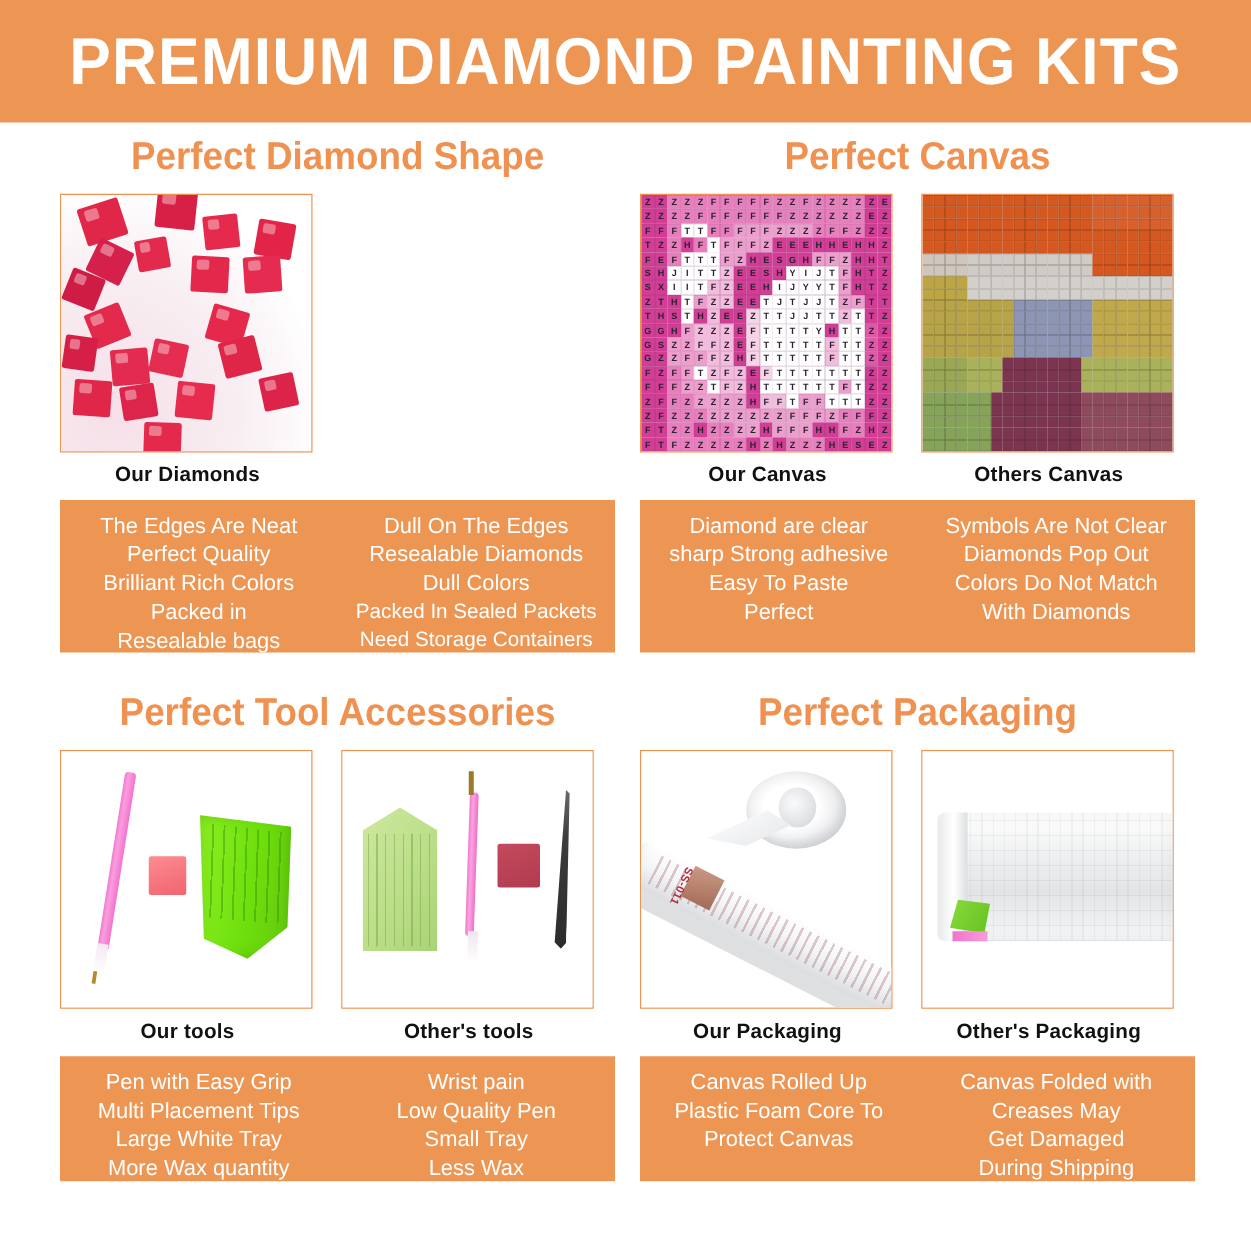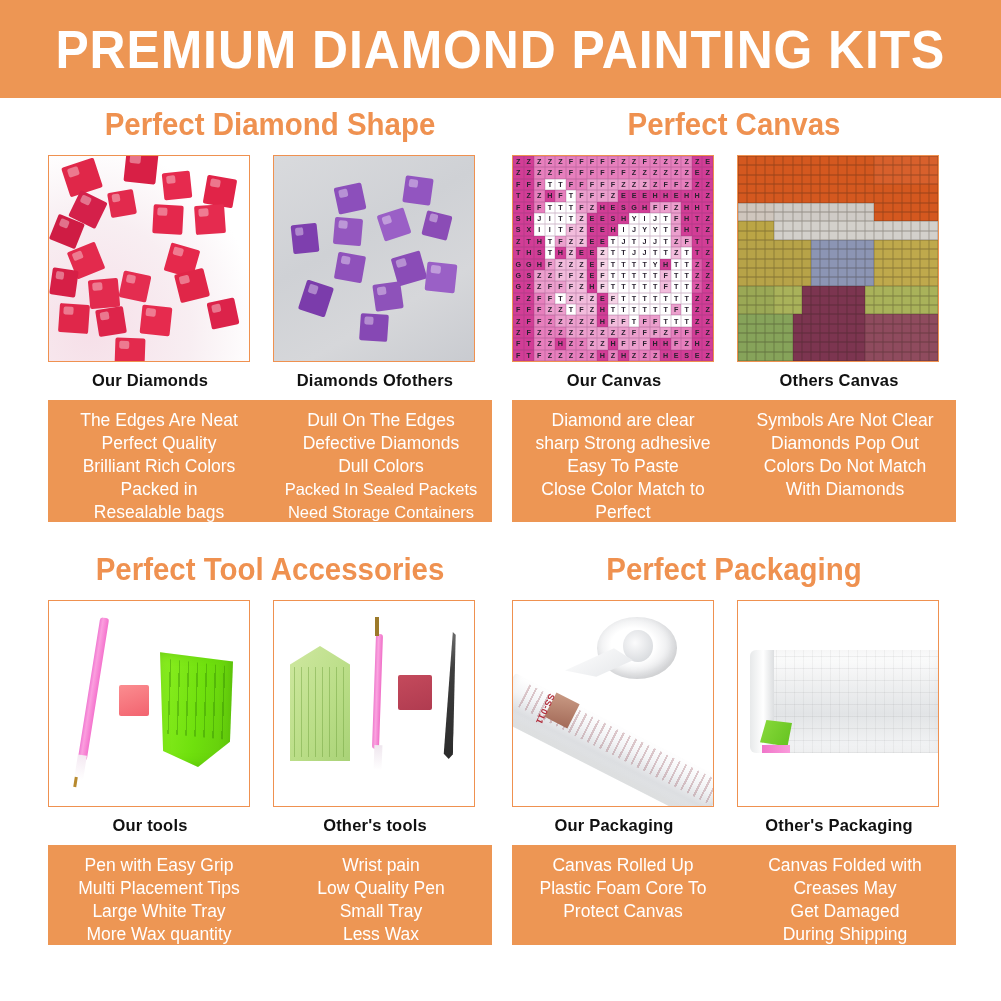--- a/index.html
+++ b/index.html
@@ -112,52 +112,33 @@
             <div class="gem" style="left:5%;top:72%;width:15%;height:14%;background:#e0274a;transform:rotate(4deg);"></div>
             <div class="gem" style="left:24%;top:74%;width:14%;height:13%;background:#dd244a;transform:rotate(-9deg);"></div>
             <div class="gem" style="left:46%;top:73%;width:15%;height:14%;background:#e62b4e;transform:rotate(6deg);"></div>
             <div class="gem" style="left:80%;top:70%;width:14%;height:13%;background:#dc234a;transform:rotate(-12deg);"></div>
             <div class="gem" style="left:33%;top:89%;width:15%;height:14%;background:#e32a4d;transform:rotate(2deg);"></div>
           </div>
         </div>
         <div class="cap">Our Diamonds</div>
       </div>
 
-      <div class="fig">
-        <div class="frame">
-          <div class="ph-gray">
-            <div class="gem" style="left:31%;top:14%;width:14%;height:13%;background:#8c4fbb;transform:rotate(-12deg);"></div>
-            <div class="gem" style="left:65%;top:10%;width:14%;height:13%;background:#9255c0;transform:rotate(8deg);"></div>
-            <div class="gem" style="left:53%;top:27%;width:14%;height:13%;background:#9a5fc6;transform:rotate(-18deg);"></div>
-            <div class="gem" style="left:75%;top:28%;width:13%;height:12%;background:#8b4cb6;transform:rotate(14deg);"></div>
-            <div class="gem" style="left:30%;top:30%;width:14%;height:13%;background:#9457bf;transform:rotate(5deg);"></div>
-            <div class="gem" style="left:9%;top:33%;width:13%;height:14%;background:#7e3fae;transform:rotate(-6deg);"></div>
-            <div class="gem" style="left:31%;top:48%;width:14%;height:13%;background:#8f51bb;transform:rotate(10deg);"></div>
-            <div class="gem" style="left:60%;top:48%;width:15%;height:14%;background:#8a4cb7;transform:rotate(-16deg);"></div>
-            <div class="gem" style="left:76%;top:52%;width:15%;height:14%;background:#9a60c6;transform:rotate(6deg);"></div>
-            <div class="gem" style="left:14%;top:62%;width:14%;height:15%;background:#7b3cab;transform:rotate(18deg);"></div>
-            <div class="gem" style="left:50%;top:62%;width:14%;height:13%;background:#8e52ba;transform:rotate(-8deg);"></div>
-            <div class="gem" style="left:43%;top:77%;width:14%;height:13%;background:#8648b4;transform:rotate(4deg);"></div>
-          </div>
-        </div>
-        <div class="cap">Diamonds Ofothers</div>
-      </div>
     </div>
 
     <div class="bullets" style="height:122px;">
       <div class="bul-col">
         <div>The Edges Are Neat</div>
         <div>Perfect Quality</div>
         <div>Brilliant Rich Colors</div>
         <div>Packed in</div>
         <div>Resealable bags</div>
       </div>
       <div class="bul-col">
         <div>Dull On The Edges</div>
-        <div>Defective Diamonds</div>
+        <div>Resealable Diamonds</div>
         <div>Dull Colors</div>
         <div style="font-size:16.5px;">Packed In Sealed Packets</div>
         <div style="font-size:16.5px;">Need Storage Containers</div>
       </div>
     </div>
   </div>
 
   <div class="section" style="left:512px;top:107px;width:444px;">
     <div class="sec-title">Perfect Canvas</div>
     <div class="pair" style="margin-top:12px;">
@@ -1003,21 +984,20 @@
         </div>
         <div class="cap">Others Canvas</div>
       </div>
     </div>
 
     <div class="bullets" style="height:122px;">
       <div class="bul-col">
         <div>Diamond are clear</div>
         <div>sharp Strong adhesive</div>
         <div>Easy To Paste</div>
-        <div>Close Color Match to</div>
         <div>Perfect</div>
       </div>
       <div class="bul-col">
         <div>Symbols Are Not Clear</div>
         <div>Diamonds Pop Out</div>
         <div>Colors Do Not Match</div>
         <div>With Diamonds</div>
       </div>
     </div>
   </div>

